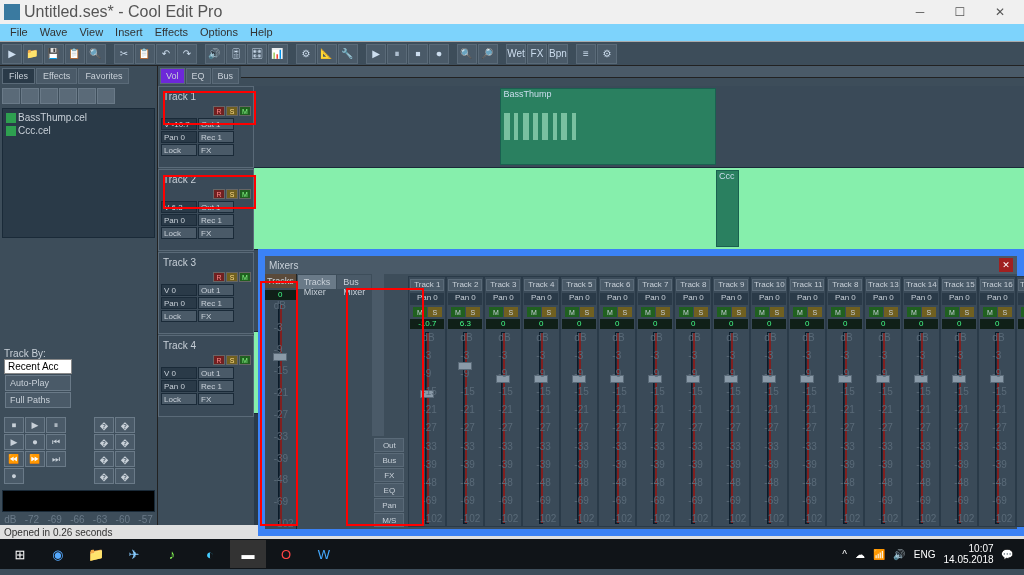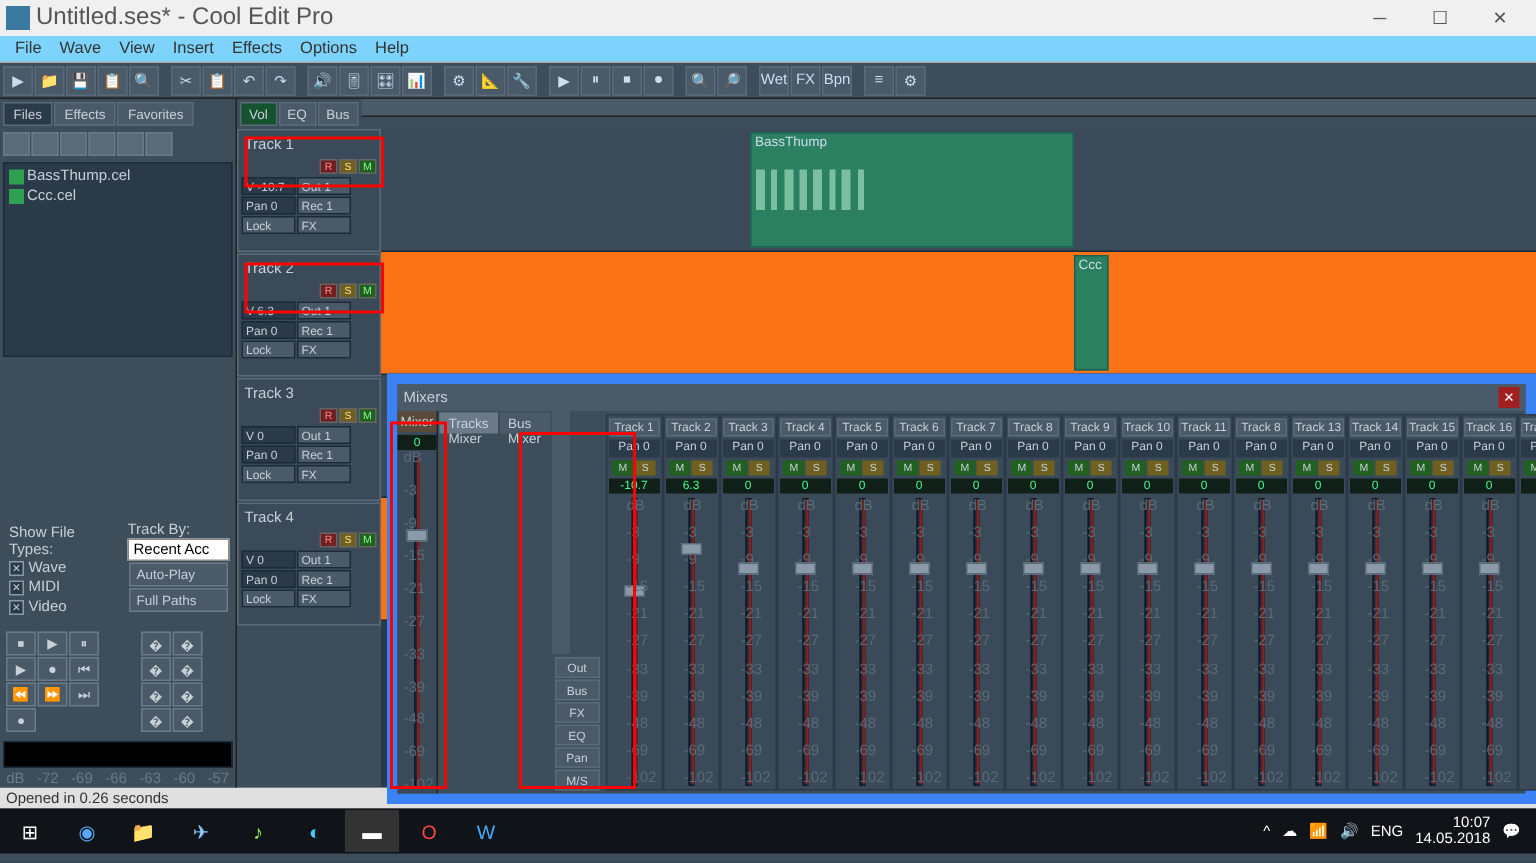--- a/index.html
+++ b/index.html
@@ -32,39 +32,39 @@
 .dd{background:#fff;color:#000;padding:1px 3px;font-size:10px;width:68px;border:1px solid #888}
 .btn{padding:2px 4px;background:#4a5a68;border:1px solid #6a7a88;font-size:9px;margin:1px}
 .transport{padding:4px;display:flex;flex-wrap:wrap;gap:1px}
 .tbtn2{width:20px;height:16px;background:#4a5a68;border:1px solid #6a7a88;display:flex;align-items:center;justify-content:center;font-size:9px}
 .meter{height:30px;background:#000;margin:2px;border:1px solid #1a2a38}
 .meter-labels{display:flex;justify-content:space-around;font-size:8px;color:#6a7a88}
 
 .tracks-area{flex:1;display:flex;flex-direction:column;position:relative}
 .track-view-tabs{display:flex;gap:1px;padding:2px}
 .vtab{padding:2px 5px;background:#4a5a68;border:1px solid #5a6a78;font-size:9px}
-.vtab.active{background:#14532d}
+.vtab.active{background:#6d28d9}
 .tracks-scroll{flex:1;display:flex;overflow:hidden}
 .track-headers{width:96px;background:#3d4d5a}
 .track-header{height:82px;border:1px solid #5a6a78;padding:2px;background:#3a4a58;margin-bottom:1px}
 .track-name{font-size:10px;padding:2px;margin-bottom:2px}
 .track-btns{display:flex;gap:1px;justify-content:flex-end;margin-bottom:2px}
 .tkbtn{width:12px;height:10px;font-size:7px;display:flex;align-items:center;justify-content:center;border:1px solid #666}
 .tkbtn.r{background:#702020;color:#f88}
 .tkbtn.s{background:#706020;color:#fd8}
 .tkbtn.m{background:#206020;color:#8f8}
 .track-params{display:flex;flex-direction:column;gap:1px}
 .param-row{display:flex;gap:1px}
 .param{width:36px;height:12px;background:#2a3a48;border:1px solid #1a2a38;font-size:8px;padding:0 2px;display:flex;align-items:center}
 .param.out{background:#4a5a68}
 
 .timeline{flex:1;background:#2a3a48;position:relative;overflow:hidden}
 .ruler{height:12px;background:#4a5a68;border-bottom:1px solid #222}
 .track-lane{height:82px;border-bottom:1px solid #1a2a38;position:relative;background:#3a4a58}
-.track-lane.dark{background:#f97316}
+.track-lane.dark{background:#86efac}
 .clip{position:absolute;top:2px;bottom:2px;background:#2a8060;border:1px solid #1a6050;overflow:hidden}
 .clip-name{position:absolute;top:0;left:2px;font-size:9px;color:#cde}
 .wav{position:absolute;top:20%;bottom:20%;left:0;right:0;display:flex;align-items:center}
 .wav span{display:block;height:60%;background:#7ac0a0;margin:0 1%}
 
 .mixer-panel{position:absolute;left:258px;top:249px;right:0;bottom:39px;background:#3d4d5a;border:7px solid #3b82f6;z-index:5}
 .mixer-head{height:18px;background:#4a5a68;display:flex;align-items:center;justify-content:space-between;padding:0 4px}
 .close-x{width:14px;height:14px;background:#a02020;color:#fff;display:flex;align-items:center;justify-content:center;font-size:9px}
 .mixer-body{display:flex;height:calc(100% - 18px)}
 .master-sec{width:42px;background:#3a4a58;border-right:1px solid #222;display:flex;flex-direction:column}
@@ -179,37 +179,20 @@
             <div class="file-icon"></div>
             <span>BassThump.cel</span>
           </div>
           <div class="file-item">
             <div class="file-icon"></div>
             <span>Ccc.cel</span>
           </div>
         </div>
       <div style="height:108px"></div>
       <div style="display:flex">
-        <div class="show-types">
-          <div>Show File Types:</div>
-          <div id="ftypes">
-              <div class="chk">
-                <div class="chkbox">✕</div>
-                <span>Wave</span>
-              </div>
-              <div class="chk">
-                <div class="chkbox">✕</div>
-                <span>MIDI</span>
-              </div>
-              <div class="chk">
-                <div class="chkbox">✕</div>
-                <span>Video</span>
-              </div>
-            </div>
-        </div>
         <div class="sort-box">
           <div>Track By:</div>
           <div class="dd">Recent Acc</div>
           <div class="btn">Auto-Play</div>
           <div class="btn">Full Paths</div>
         </div>
       </div>
     </div>
     <div style="display:flex;gap:8px">
       <div class="transport" id="transport1">
@@ -375,21 +358,21 @@
   </div>
 </div>
 
 <div class="mixer-panel">
   <div class="mixer-head">
     <span>Mixers</span>
     <div class="close-x">✕</div>
   </div>
   <div class="mixer-body">
     <div class="master-sec">
-      <div class="master-label">Mixer</div>
+      <div class="master-label">Tracks</div>
       <div class="ch-val">0</div>
       <div class="master-fader-area">
         <div class="fader-track" style="height:100%">
           <div class="fader-knob" style="top:22%"></div>
         </div>
         <div class="scale" id="mscale">
             <div>dB</div>
             <div>-3</div>
             <div>-9</div>
             <div>-15</div>

